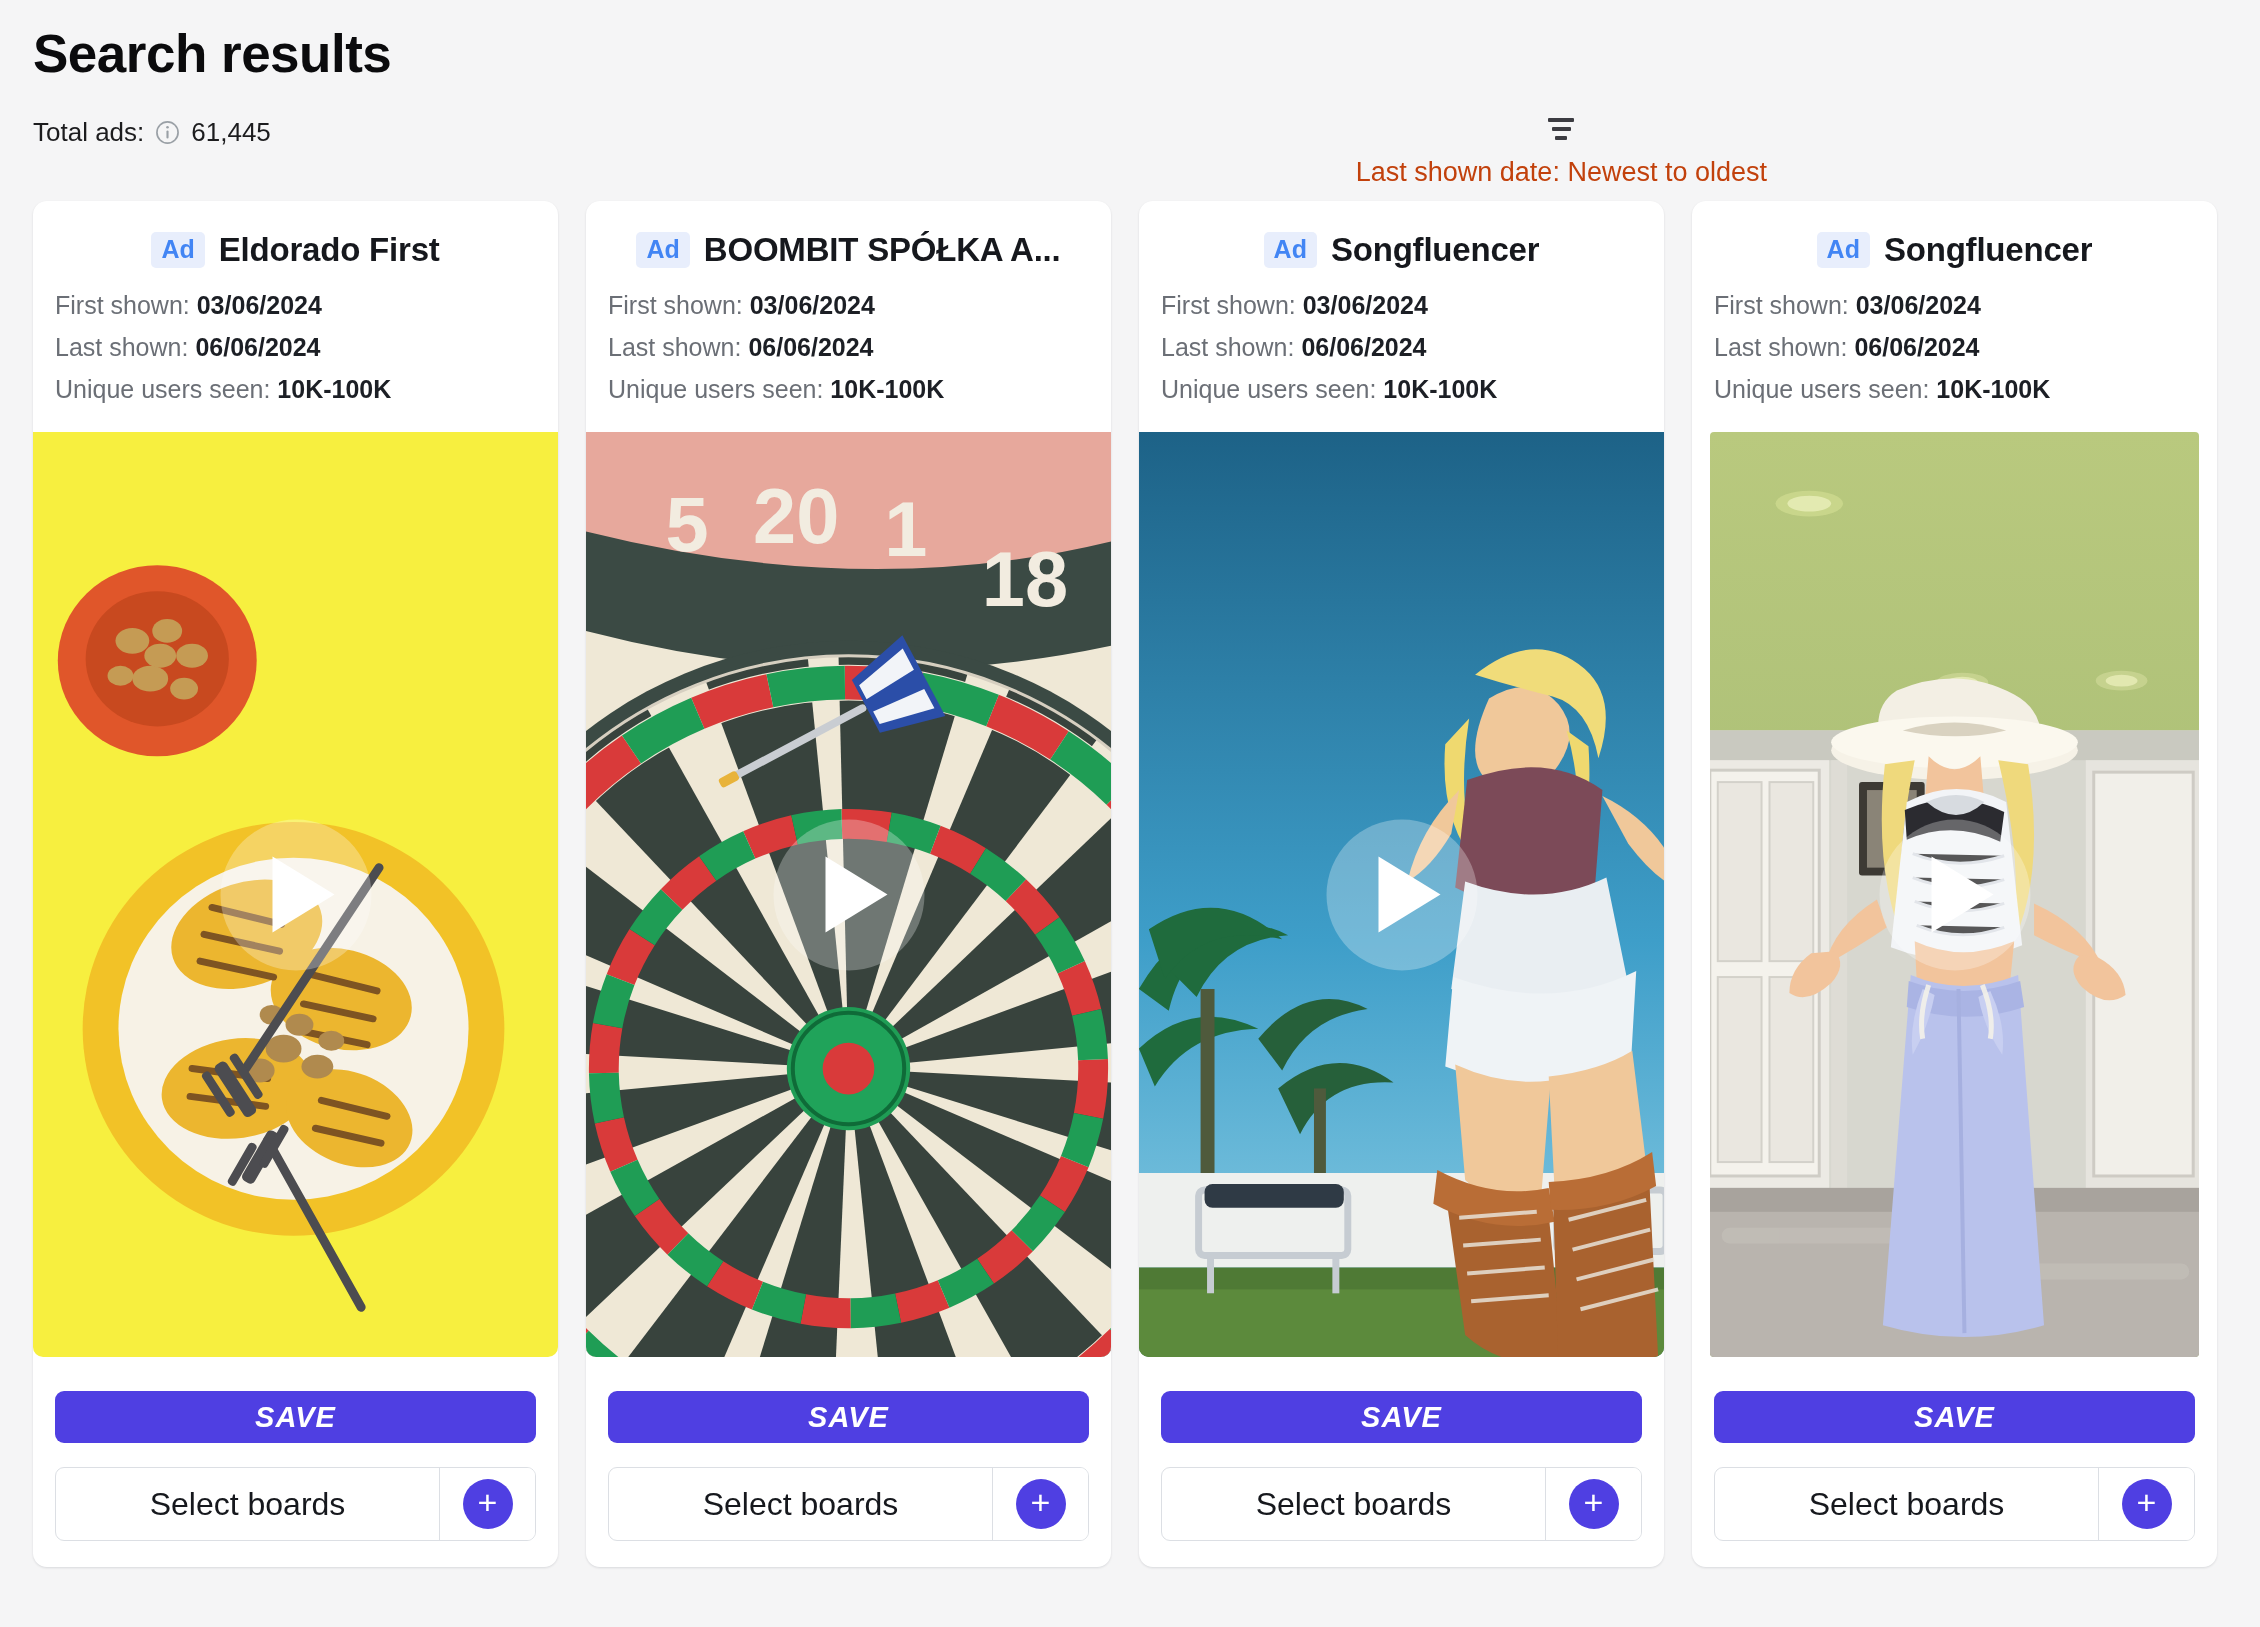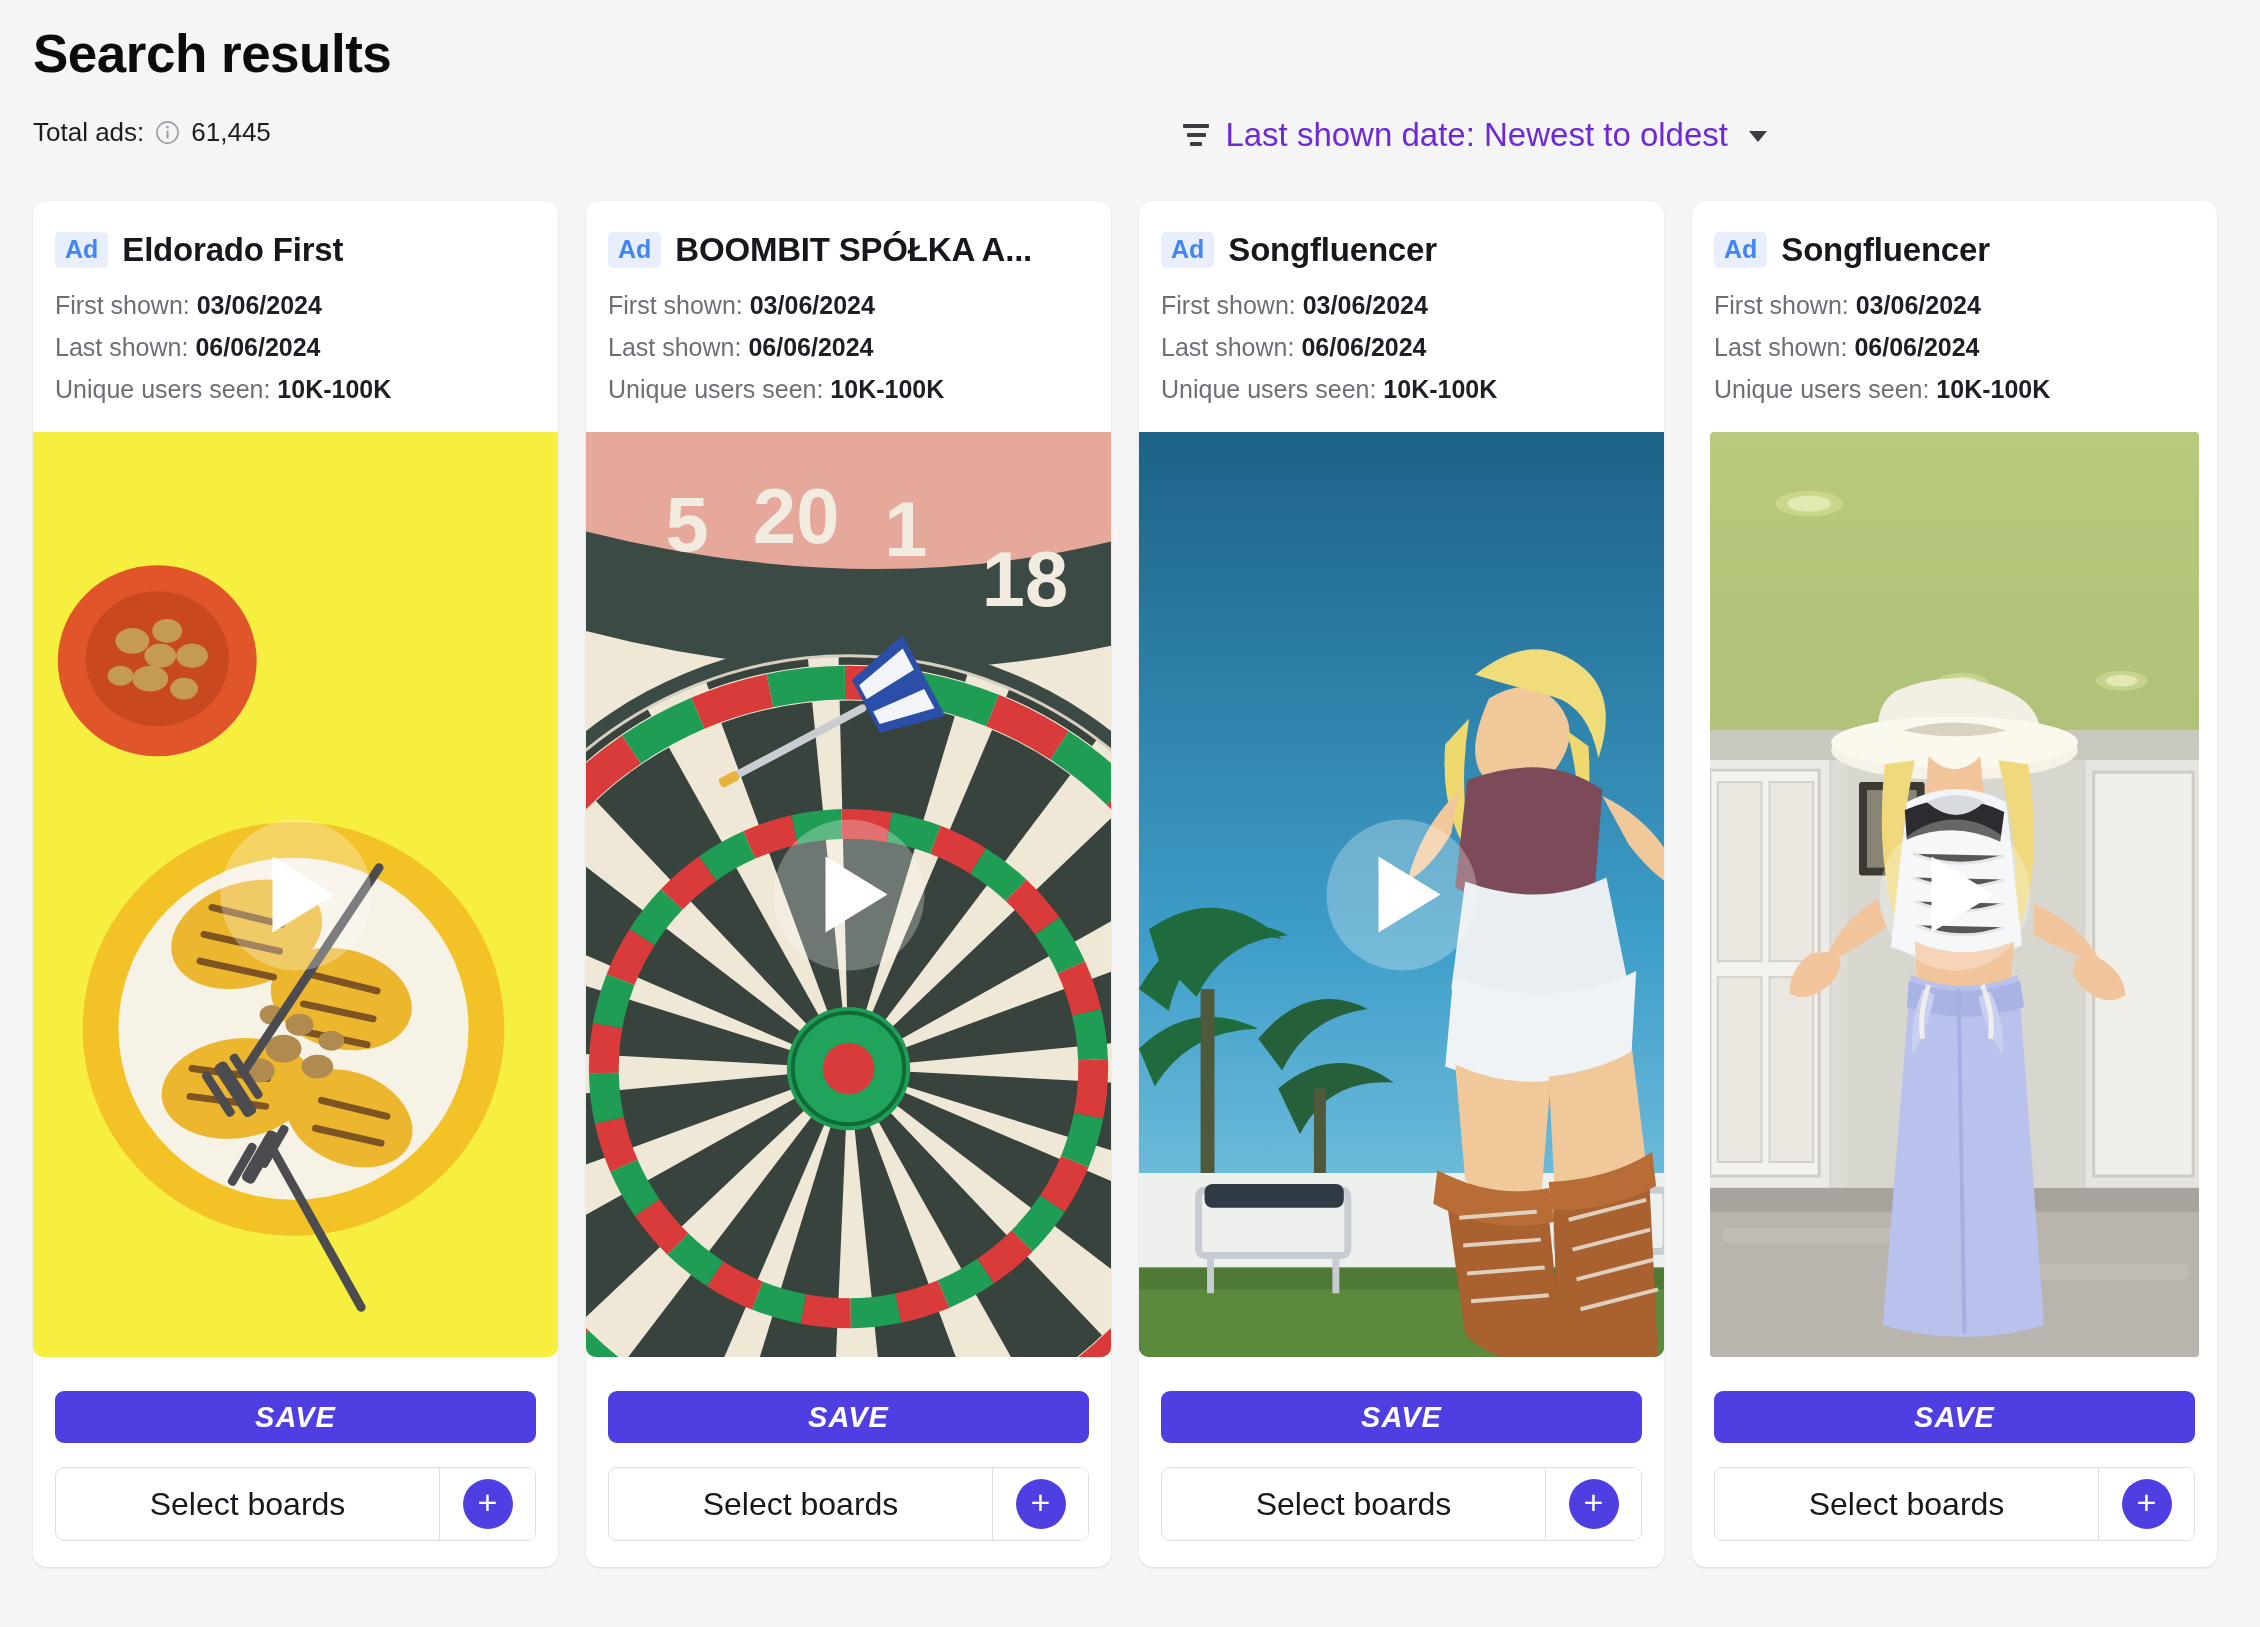--- a/index.html
+++ b/index.html
@@ -60,24 +60,25 @@
     flex: 0 0 auto;
   }
 
   .sort-control {
     position: absolute;
     right: 42px;
     top: 116px;
     display: flex;
     align-items: center;
     gap: 15px;
-    font-size: 33px;
-    color: #6d28d9;
+    font-size: 27px;
+    color: #c2410c;
     cursor: pointer;
     user-select: none;
+    flex-direction: column;
   }
   .sort-icon {
     display: inline-flex;
     flex-direction: column;
     align-items: center;
     justify-content: center;
     gap: 5px;
     width: 28px;
     height: 26px;
   }
@@ -122,20 +123,21 @@
   .card-head {
     padding: 30px 22px 0 22px;
   }
 
   .advertiser-row {
     display: flex;
     align-items: center;
     gap: 14px;
     margin-bottom: 22px;
     min-width: 0;
+    justify-content: center;
   }
 
   .ad-badge {
     flex: 0 0 auto;
     background: #e8eefc;
     color: #4285f4;
     font-size: 25px;
     font-weight: 600;
     border-radius: 5px;
     padding: 3px 10px 5px 10px;

